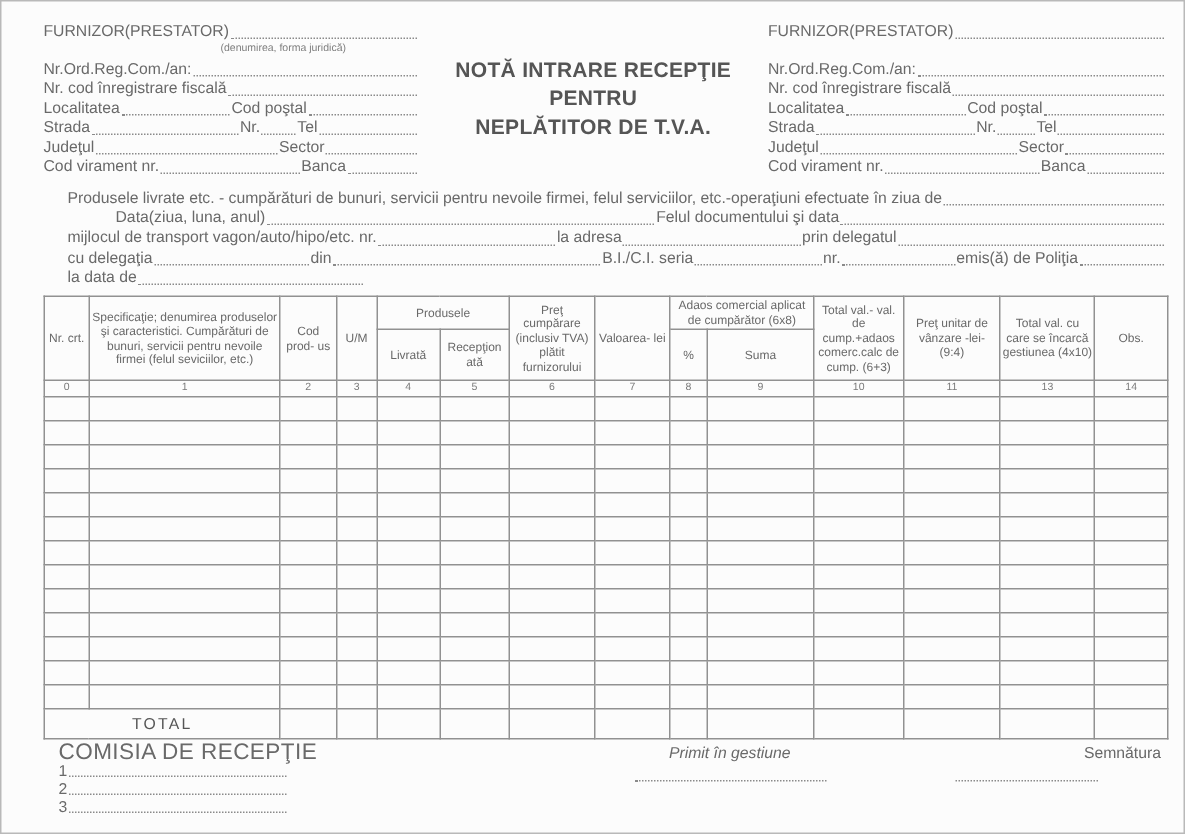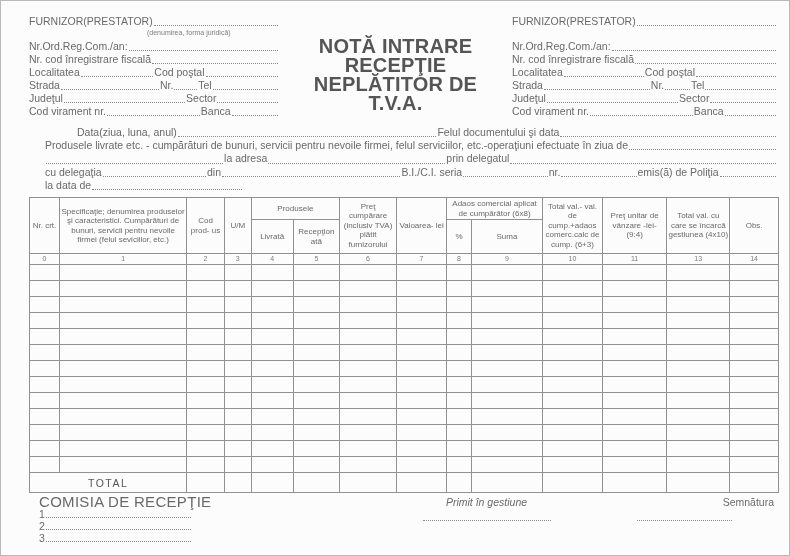--- a/index.html
+++ b/index.html
@@ -18,21 +18,21 @@
   .top{display:grid; grid-template-columns:250px 1fr 265px; column-gap:6px;}
   .blk{padding-top:2px;}
   .ln{display:flex; align-items:flex-end; line-height:13px; white-space:nowrap;}
   .ln .lbl{flex:0 0 auto;}
   .d{flex:1 1 auto; min-width:6px; border-bottom:1px dotted var(--dot); margin:0 1px 2px 1px; height:10px;}
   .df{flex:0 0 auto;}
   .note{font-size:7px; color:#7d7d7d; padding-left:118px; line-height:10px; height:12px;}
   .rspacer{height:12px;}
   .title-block{
     text-align:center; padding-top:24px; font-weight:bold;
-    font-size:20px; line-height:19px; color:var(--ink-dark); letter-spacing:.2px;
+    font-size:14px; line-height:19px; color:var(--ink-dark); letter-spacing:.2px;
   }
   
   .details{margin:8px 0 0 16px; padding-right:0;}
   .details .ln{line-height:13.2px;}
   .indent{padding-left:32px;}
   
   table.nir{
     width:750px; margin:5px 0 0 0; border-collapse:collapse; table-layout:fixed;
     color:var(--ink);
   }
@@ -104,20 +104,21 @@
       <div class="ln">
         <span class="lbl">Cod virament nr.</span>
           <span class="d" style="flex-grow:2"></span>
           <span class="lbl">Banca</span>
           <span class="d"></span>
       </div>
     </div>
 
     <div class="title-block">
       <div>NOTĂ INTRARE RECEPŢIE</div>
+      <div>PENTRU</div>
       <div>NEPLĂTITOR DE T.V.A.</div>
     </div>
 
     <div class="blk">
       <div class="ln">
         <span class="lbl">FURNIZOR(PRESTATOR)</span>
           <span class="d"></span>
       </div>
       <div class="rspacer"></div>
       <div class="ln">
@@ -151,31 +152,32 @@
       <div class="ln">
         <span class="lbl">Cod virament nr.</span>
           <span class="d" style="flex-grow:2"></span>
           <span class="lbl">Banca</span>
           <span class="d"></span>
       </div>
     </div>
   </div>
 
   <div class="details">
+    <div class="ln">
+      <span class="lbl">Produsele livrate etc. - cumpărături de bunuri, servicii pentru nevoile firmei, felul serviciilor, etc.-operaţiuni efectuate în ziua de</span>
+        <span class="d"></span>
+    </div>
     <div class="ln indent">
       <span class="lbl">Data(ziua, luna, anul)</span>
         <span class="d" style="flex-grow:2.4"></span>
         <span class="lbl">Felul documentului şi data</span>
         <span class="d" style="flex-grow:2"></span>
     </div>
     <div class="ln">
-      <span class="lbl">Produsele livrate etc. - cumpărături de bunuri, servicii pentru nevoile firmei, felul serviciilor, etc.-operaţiuni efectuate în ziua de</span>
-        <span class="d"></span>
-    </div>
-    <div class="ln">
+      <span class="lbl">mijlocul de transport vagon/auto/hipo/etc. nr.</span>
         <span class="d" style="flex-grow:1"></span>
         <span class="lbl">la adresa</span>
         <span class="d" style="flex-grow:1"></span>
         <span class="lbl">prin delegatul</span>
         <span class="d" style="flex-grow:1.5"></span>
     </div>
     <div class="ln">
       <span class="lbl">cu delegaţia</span>
         <span class="d" style="flex-grow:1.1"></span>
         <span class="lbl">din</span>

